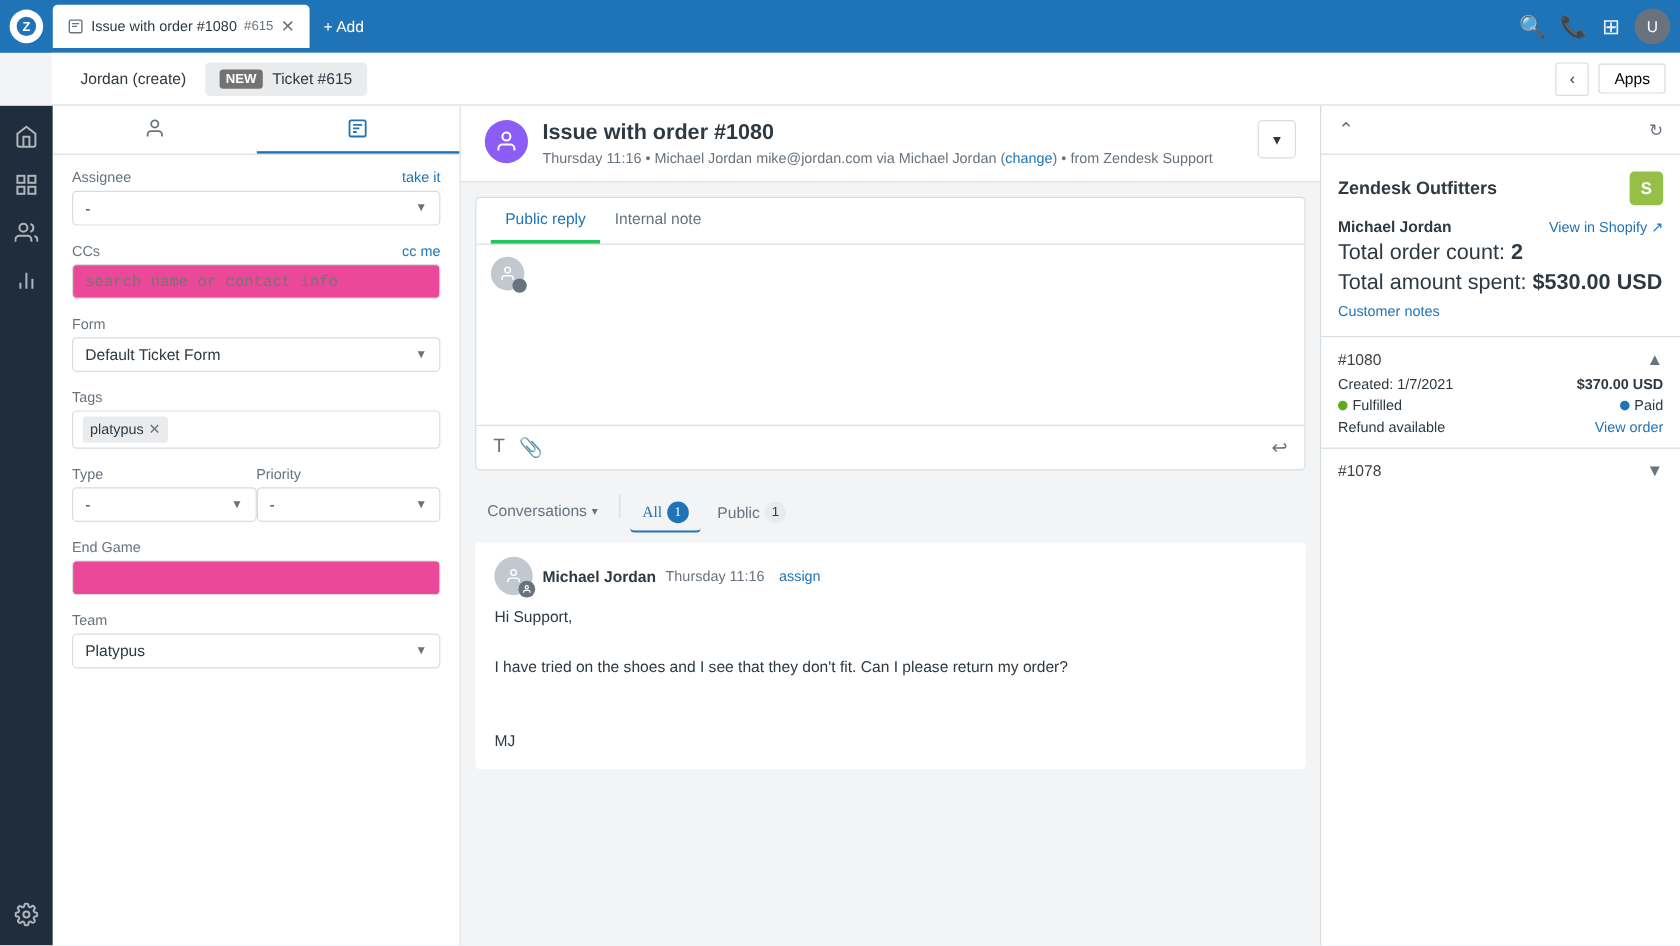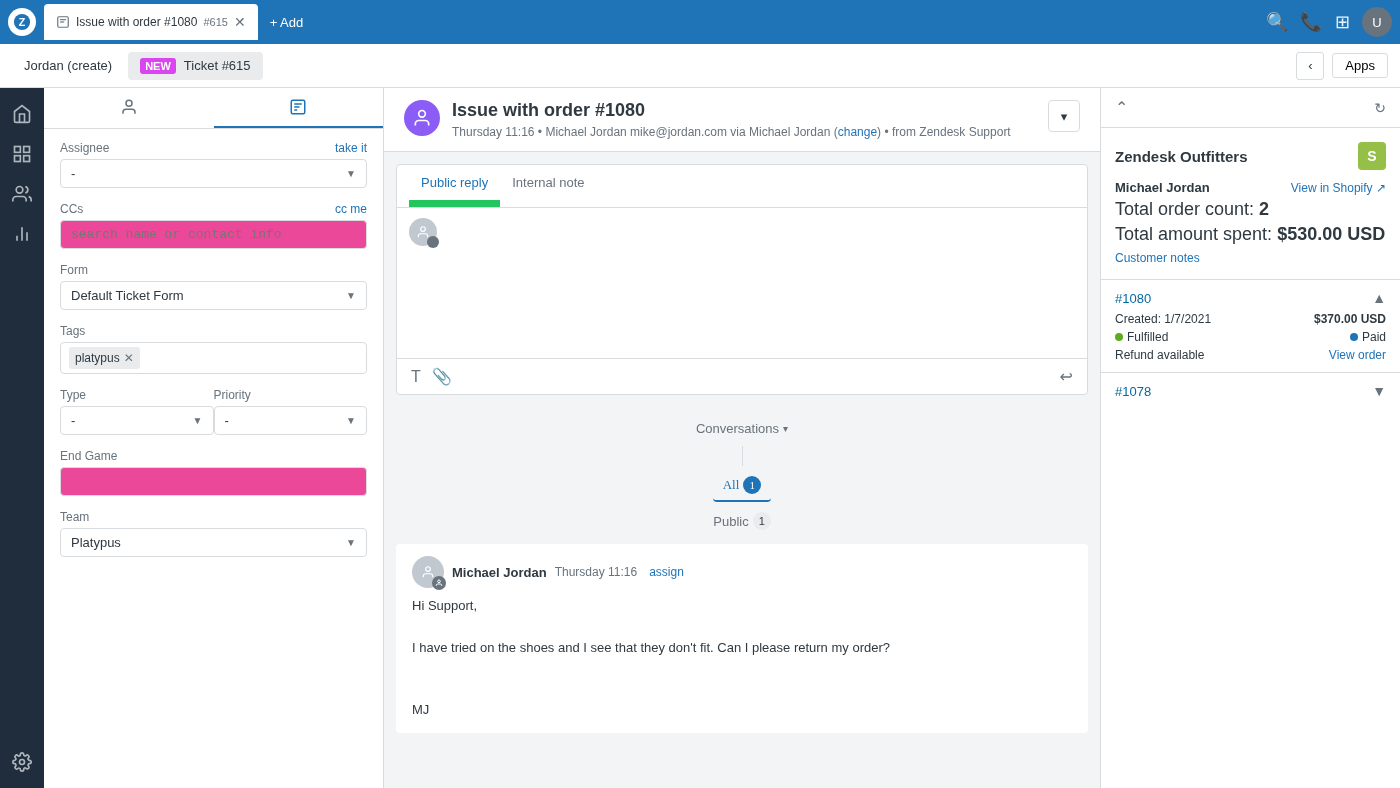--- a/index.html
+++ b/index.html
@@ -10,24 +10,24 @@
     .topbar-logo { width: 28px; height: 28px; background: #fff; border-radius: 50%; display: flex; align-items: center; justify-content: center; margin-right: 4px; }
     .topbar-logo svg { width: 18px; height: 18px; }
     .tab-item { display: flex; align-items: center; background: #fff; border-radius: 4px 4px 0 0; height: 36px; padding: 0 12px; font-size: 12px; color: #2f3941; gap: 6px; cursor: pointer; }
     .tab-item .tab-close { color: #68737d; font-size: 14px; cursor: pointer; }
     .tab-add { background: transparent; border: none; color: #fff; font-size: 20px; cursor: pointer; display: flex; align-items: center; gap: 4px; font-size: 13px; padding: 0 8px; }
     .topbar-right { margin-left: auto; display: flex; align-items: center; gap: 12px; }
     .topbar-icon { color: #fff; font-size: 18px; cursor: pointer; opacity: 0.9; }
     .avatar-circle { width: 30px; height: 30px; border-radius: 50%; background: #68737d; display: flex; align-items: center; justify-content: center; color: #fff; font-size: 13px; cursor: pointer; }
 
     
-    .subtabs { background: #fff; border-bottom: 1px solid #d8dcde; display: flex; align-items: center; height: 44px; padding: 0 12px; gap: 4px; flex-shrink: 0; }
+    .subtabs { background: #fff; border-bottom: 1px solid #d8dcde; display: flex; align-items: center; height: 44px; padding: 0 12px; gap: 4px; flex-shrink: 0; margin-left: 43px; }
     .subtab { padding: 6px 12px; border-radius: 4px; font-size: 13px; cursor: pointer; color: #2f3941; }
     .subtab.active { background: #e9ebed; }
-    .subtab-new { background: #d946ef; color: #fff; border-radius: 3px; font-size: 11px; font-weight: bold; padding: 2px 5px; margin-right: 4px; }
+    .subtab-new { background: #737373; color: #fff; border-radius: 3px; font-size: 11px; font-weight: bold; padding: 2px 5px; margin-right: 4px; }
     .subtabs-right { margin-left: auto; display: flex; align-items: center; gap: 8px; }
     .nav-arrow { background: #fff; border: 1px solid #d8dcde; border-radius: 3px; width: 28px; height: 28px; display: flex; align-items: center; justify-content: center; cursor: pointer; }
     .apps-btn { background: #fff; border: 1px solid #d8dcde; border-radius: 3px; padding: 4px 12px; font-size: 13px; cursor: pointer; }
 
     
     .main { display: flex; flex: 1; overflow: hidden; }
 
     
     .sidebar { width: 340px; background: #fff; border-right: 1px solid #d8dcde; display: flex; flex-direction: column; flex-shrink: 0; overflow-y: auto; }
     .sidebar-icons { display: flex; border-bottom: 1px solid #d8dcde; }
@@ -51,28 +51,28 @@
     .ticket-title-area { flex: 1; }
     .ticket-title { font-size: 18px; font-weight: 600; color: #2f3941; }
     .ticket-meta { font-size: 12px; color: #68737d; margin-top: 4px; }
     .ticket-meta a { color: #1f73b7; text-decoration: none; cursor: pointer; }
     .ticket-avatar { width: 36px; height: 36px; border-radius: 50%; background: #8b5cf6; display: flex; align-items: center; justify-content: center; color: #fff; font-size: 14px; flex-shrink: 0; }
     .dropdown-btn { background: #fff; border: 1px solid #d8dcde; border-radius: 4px; width: 32px; height: 32px; display: flex; align-items: center; justify-content: center; cursor: pointer; }
 
     .reply-area { background: #fff; margin: 12px; border-radius: 4px; border: 1px solid #d8dcde; flex-shrink: 0; }
     .reply-tabs { display: flex; border-bottom: 1px solid #d8dcde; padding: 0 12px; }
     .reply-tab { padding: 10px 12px; font-size: 13px; cursor: pointer; color: #68737d; border-bottom: 2px solid transparent; }
-    .reply-tab.active { color: #1f73b7; border-bottom: 7px solid #22c55e; font-weight: 500; }
+    .reply-tab.active { color: #1f73b7; border-bottom: 3px solid #22c55e; font-weight: 500; }
     .reply-editor { padding: 10px 12px; min-height: 150px; position: relative; }
     .reply-editor-inner { min-height: 130px; outline: none; font-size: 13px; color: #2f3941; }
     .reply-toolbar { display: flex; align-items: center; padding: 6px 12px; border-top: 1px solid #d8dcde; gap: 8px; }
     .reply-tool-btn { background: none; border: none; cursor: pointer; color: #68737d; font-size: 16px; padding: 2px; }
 
     .conversations-area { flex: 1; padding: 0 12px 12px; overflow-y: auto; }
-    .conv-tabs { display: flex; gap: 4px; padding: 8px 0; align-items: center; flex-direction: column; }
+    .conv-tabs { display: flex; gap: 4px; padding: 8px 0; align-items: flex-start; }
     .conv-tab { padding: 6px 10px; font-size: 13px; cursor: pointer; color: #68737d; border-radius: 4px; display: flex; align-items: center; gap: 4px; }
     .conv-tab.active { color: #1f73b7; border-bottom: 2px solid #1f73b7; font-family: Liberation Serif, serif; }
     .conv-badge { background: #1f73b7; color: #fff; border-radius: 50%; width: 18px; height: 18px; font-size: 11px; display: flex; align-items: center; justify-content: center; }
     .conv-badge-gray { background: #e9ebed; color: #2f3941; border-radius: 50%; width: 18px; height: 18px; font-size: 11px; display: flex; align-items: center; justify-content: center; }
     .message-item { background: #fff; border-radius: 4px; padding: 12px 16px; margin-bottom: 8px; }
     .message-header { display: flex; align-items: center; gap: 8px; margin-bottom: 8px; }
     .message-avatar { width: 32px; height: 32px; border-radius: 50%; background: #c2c8d0; display: flex; align-items: center; justify-content: center; color: #fff; font-size: 12px; flex-shrink: 0; position: relative; }
     .message-avatar-badge { position: absolute; bottom: -2px; right: -2px; width: 14px; height: 14px; background: #68737d; border-radius: 50%; display: flex; align-items: center; justify-content: center; }
     .message-sender { font-weight: 600; font-size: 13px; }
     .message-time { font-size: 12px; color: #68737d; }
@@ -86,21 +86,21 @@
     .refresh-btn { background: none; border: none; cursor: pointer; color: #68737d; font-size: 14px; }
     .shopify-section { padding: 14px; }
     .shopify-title { font-size: 15px; font-weight: 600; display: flex; align-items: center; justify-content: space-between; margin-bottom: 10px; }
     .shopify-icon { width: 28px; height: 28px; background: #95bf47; border-radius: 4px; display: flex; align-items: center; justify-content: center; color: #fff; font-size: 14px; }
     .customer-name { font-weight: 600; font-size: 13px; }
     .view-shopify-link { font-size: 12px; color: #1f73b7; cursor: pointer; text-decoration: none; display: flex; align-items: center; gap: 2px; }
     .customer-stats { font-size: 18px; color: #2f3941; margin-top: 4px; }
     .customer-notes-link { color: #1f73b7; font-size: 12px; cursor: pointer; margin-top: 6px; display: block; }
     .order-section { border-top: 1px solid #d8dcde; padding: 10px 14px; }
     .order-header { display: flex; align-items: center; justify-content: space-between; }
-    .order-id { color: #0369a1; font-size: 13px; font-weight: 500; cursor: pointer; }
+    .order-id { color: #404040; font-size: 13px; font-weight: 500; cursor: pointer; }
     .order-collapse { background: none; border: none; cursor: pointer; color: #68737d; font-size: 14px; }
     .order-detail-row { display: flex; justify-content: space-between; font-size: 12px; color: #2f3941; margin-top: 6px; }
     .order-status-row { display: flex; justify-content: space-between; margin-top: 4px; }
     .status-pill { display: flex; align-items: center; gap: 4px; font-size: 12px; color: #2f3941; }
     .status-dot { width: 8px; height: 8px; border-radius: 50%; }
     .status-dot-green { background: #5eab1f; }
     .status-dot-blue { background: #1f73b7; }
     .order-refund-row { display: flex; justify-content: space-between; font-size: 12px; margin-top: 4px; }
     .view-order-link { color: #1f73b7; font-size: 12px; cursor: pointer; }
 

